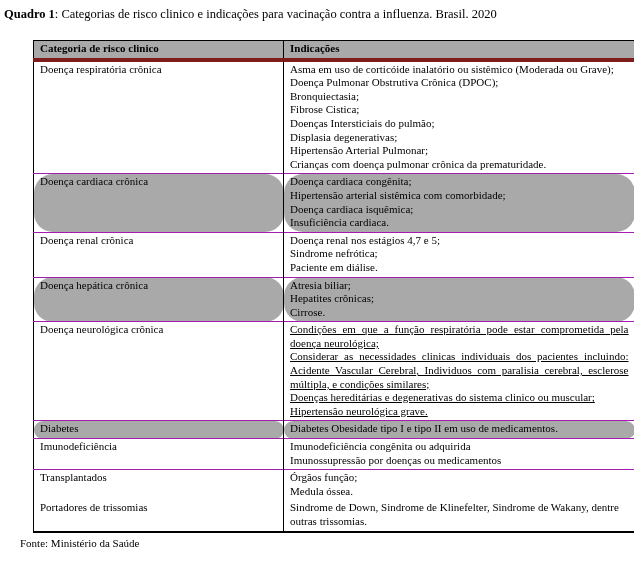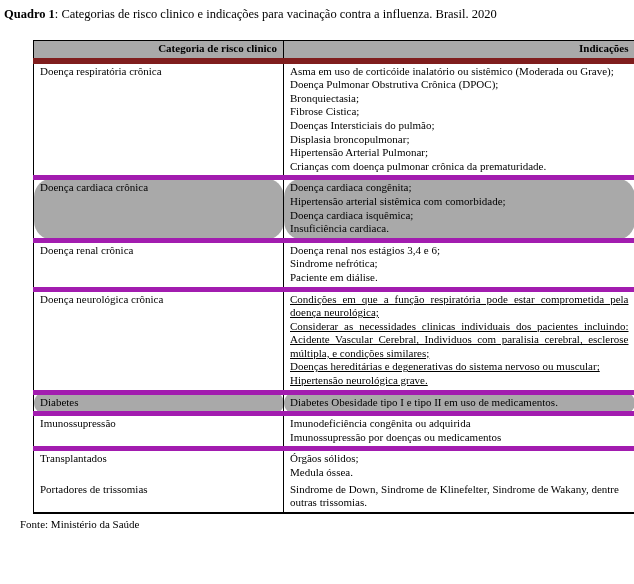--- a/index.html
+++ b/index.html
@@ -32,24 +32,23 @@
   td {
     vertical-align: top;
     font-size: 11px;
     line-height: 13.6px;
     padding: 1px 6px 2px 6px;
   }
   td:first-child { border-right: 1px solid #000; }
   thead td {
     font-weight: bold;
     background: var(--shade, #a9a9a9);
-    border-bottom: 6px solid #7f1d1d;
-    text-align: right;
+    border-bottom: 4px solid #7f1d1d;
   }
-  tbody tr { border-top: 5px solid #a21caf; }
+  tbody tr { border-top: 1px solid #a21caf; }
   tbody tr.merged { border-top: none; }
   tbody tr.shaded td { background: var(--shade, #a9a9a9); border-radius: 19px; }
   td.ind-cell.justify div { text-align: justify; text-decoration: underline; }
   .fonte {
     margin: 3px 0 0 20px;
     font-size: 11px;
     line-height: 14px;
   }
 </style>
 </head>
@@ -72,68 +71,76 @@
   </thead>
   <tbody>
       <tr>
         <td class="cat-cell">Doença respiratória crônica</td>
         <td class="ind-cell">
           <div>Asma em uso de corticóide inalatório ou sistêmico (Moderada ou Grave);</div>
           <div>Doença Pulmonar Obstrutiva Crônica (DPOC);</div>
           <div>Bronquiectasia;</div>
           <div>Fibrose Cistica;</div>
           <div>Doenças Intersticiais do pulmão;</div>
-          <div>Displasia broncopulmonar;</div>
+          <div>Displasia degenerativas;</div>
           <div>Hipertensão Arterial Pulmonar;</div>
           <div>Crianças com doença pulmonar crônica da prematuridade.</div>
         </td>
       </tr>
       <tr class="shaded">
         <td class="cat-cell">Doença cardiaca crônica</td>
         <td class="ind-cell">
           <div>Doença cardiaca congênita;</div>
           <div>Hipertensão arterial sistêmica com comorbidade;</div>
           <div>Doença cardiaca isquêmica;</div>
           <div>Insuficiência cardiaca.</div>
         </td>
       </tr>
       <tr>
         <td class="cat-cell">Doença renal crônica</td>
         <td class="ind-cell">
-          <div>Doença renal nos estágios 3,4 e 6;</div>
+          <div>Doença renal nos estágios 4,7 e 5;</div>
           <div>Sindrome nefrótica;</div>
           <div>Paciente em diálise.</div>
+        </td>
+      </tr>
+      <tr class="shaded">
+        <td class="cat-cell">Doença hepática crônica</td>
+        <td class="ind-cell">
+          <div>Atresia biliar;</div>
+          <div>Hepatites crônicas;</div>
+          <div>Cirrose.</div>
         </td>
       </tr>
       <tr>
         <td class="cat-cell">Doença neurológica crônica</td>
         <td class="ind-cell justify">
           <div>Condições em que a função respiratória pode estar comprometida pela doença neurológica;</div>
           <div>Considerar as necessidades clinicas individuais dos pacientes incluindo: Acidente Vascular Cerebral, Individuos com paralisia cerebral, esclerose múltipla, e condições similares;</div>
-          <div>Doenças hereditárias e degenerativas do sistema nervoso ou muscular;</div>
+          <div>Doenças hereditárias e degenerativas do sistema clinico ou muscular;</div>
           <div>Hipertensão neurológica grave.</div>
         </td>
       </tr>
       <tr class="shaded">
         <td class="cat-cell">Diabetes</td>
         <td class="ind-cell">
           <div>Diabetes Obesidade tipo I e tipo II em uso de medicamentos.</div>
         </td>
       </tr>
       <tr>
-        <td class="cat-cell">Imunossupressão</td>
+        <td class="cat-cell">Imunodeficiência</td>
         <td class="ind-cell">
           <div>Imunodeficiência congênita ou adquirida</div>
           <div>Imunossupressão por doenças ou medicamentos</div>
         </td>
       </tr>
       <tr>
         <td class="cat-cell">Transplantados</td>
         <td class="ind-cell">
-          <div>Órgãos sólidos;</div>
+          <div>Órgãos função;</div>
           <div>Medula óssea.</div>
         </td>
       </tr>
       <tr class="merged">
         <td class="cat-cell">Portadores de trissomias</td>
         <td class="ind-cell">
           <div>Sindrome de Down, Sindrome de Klinefelter, Sindrome de Wakany, dentre outras trissomias.</div>
         </td>
       </tr>
     </tbody>

